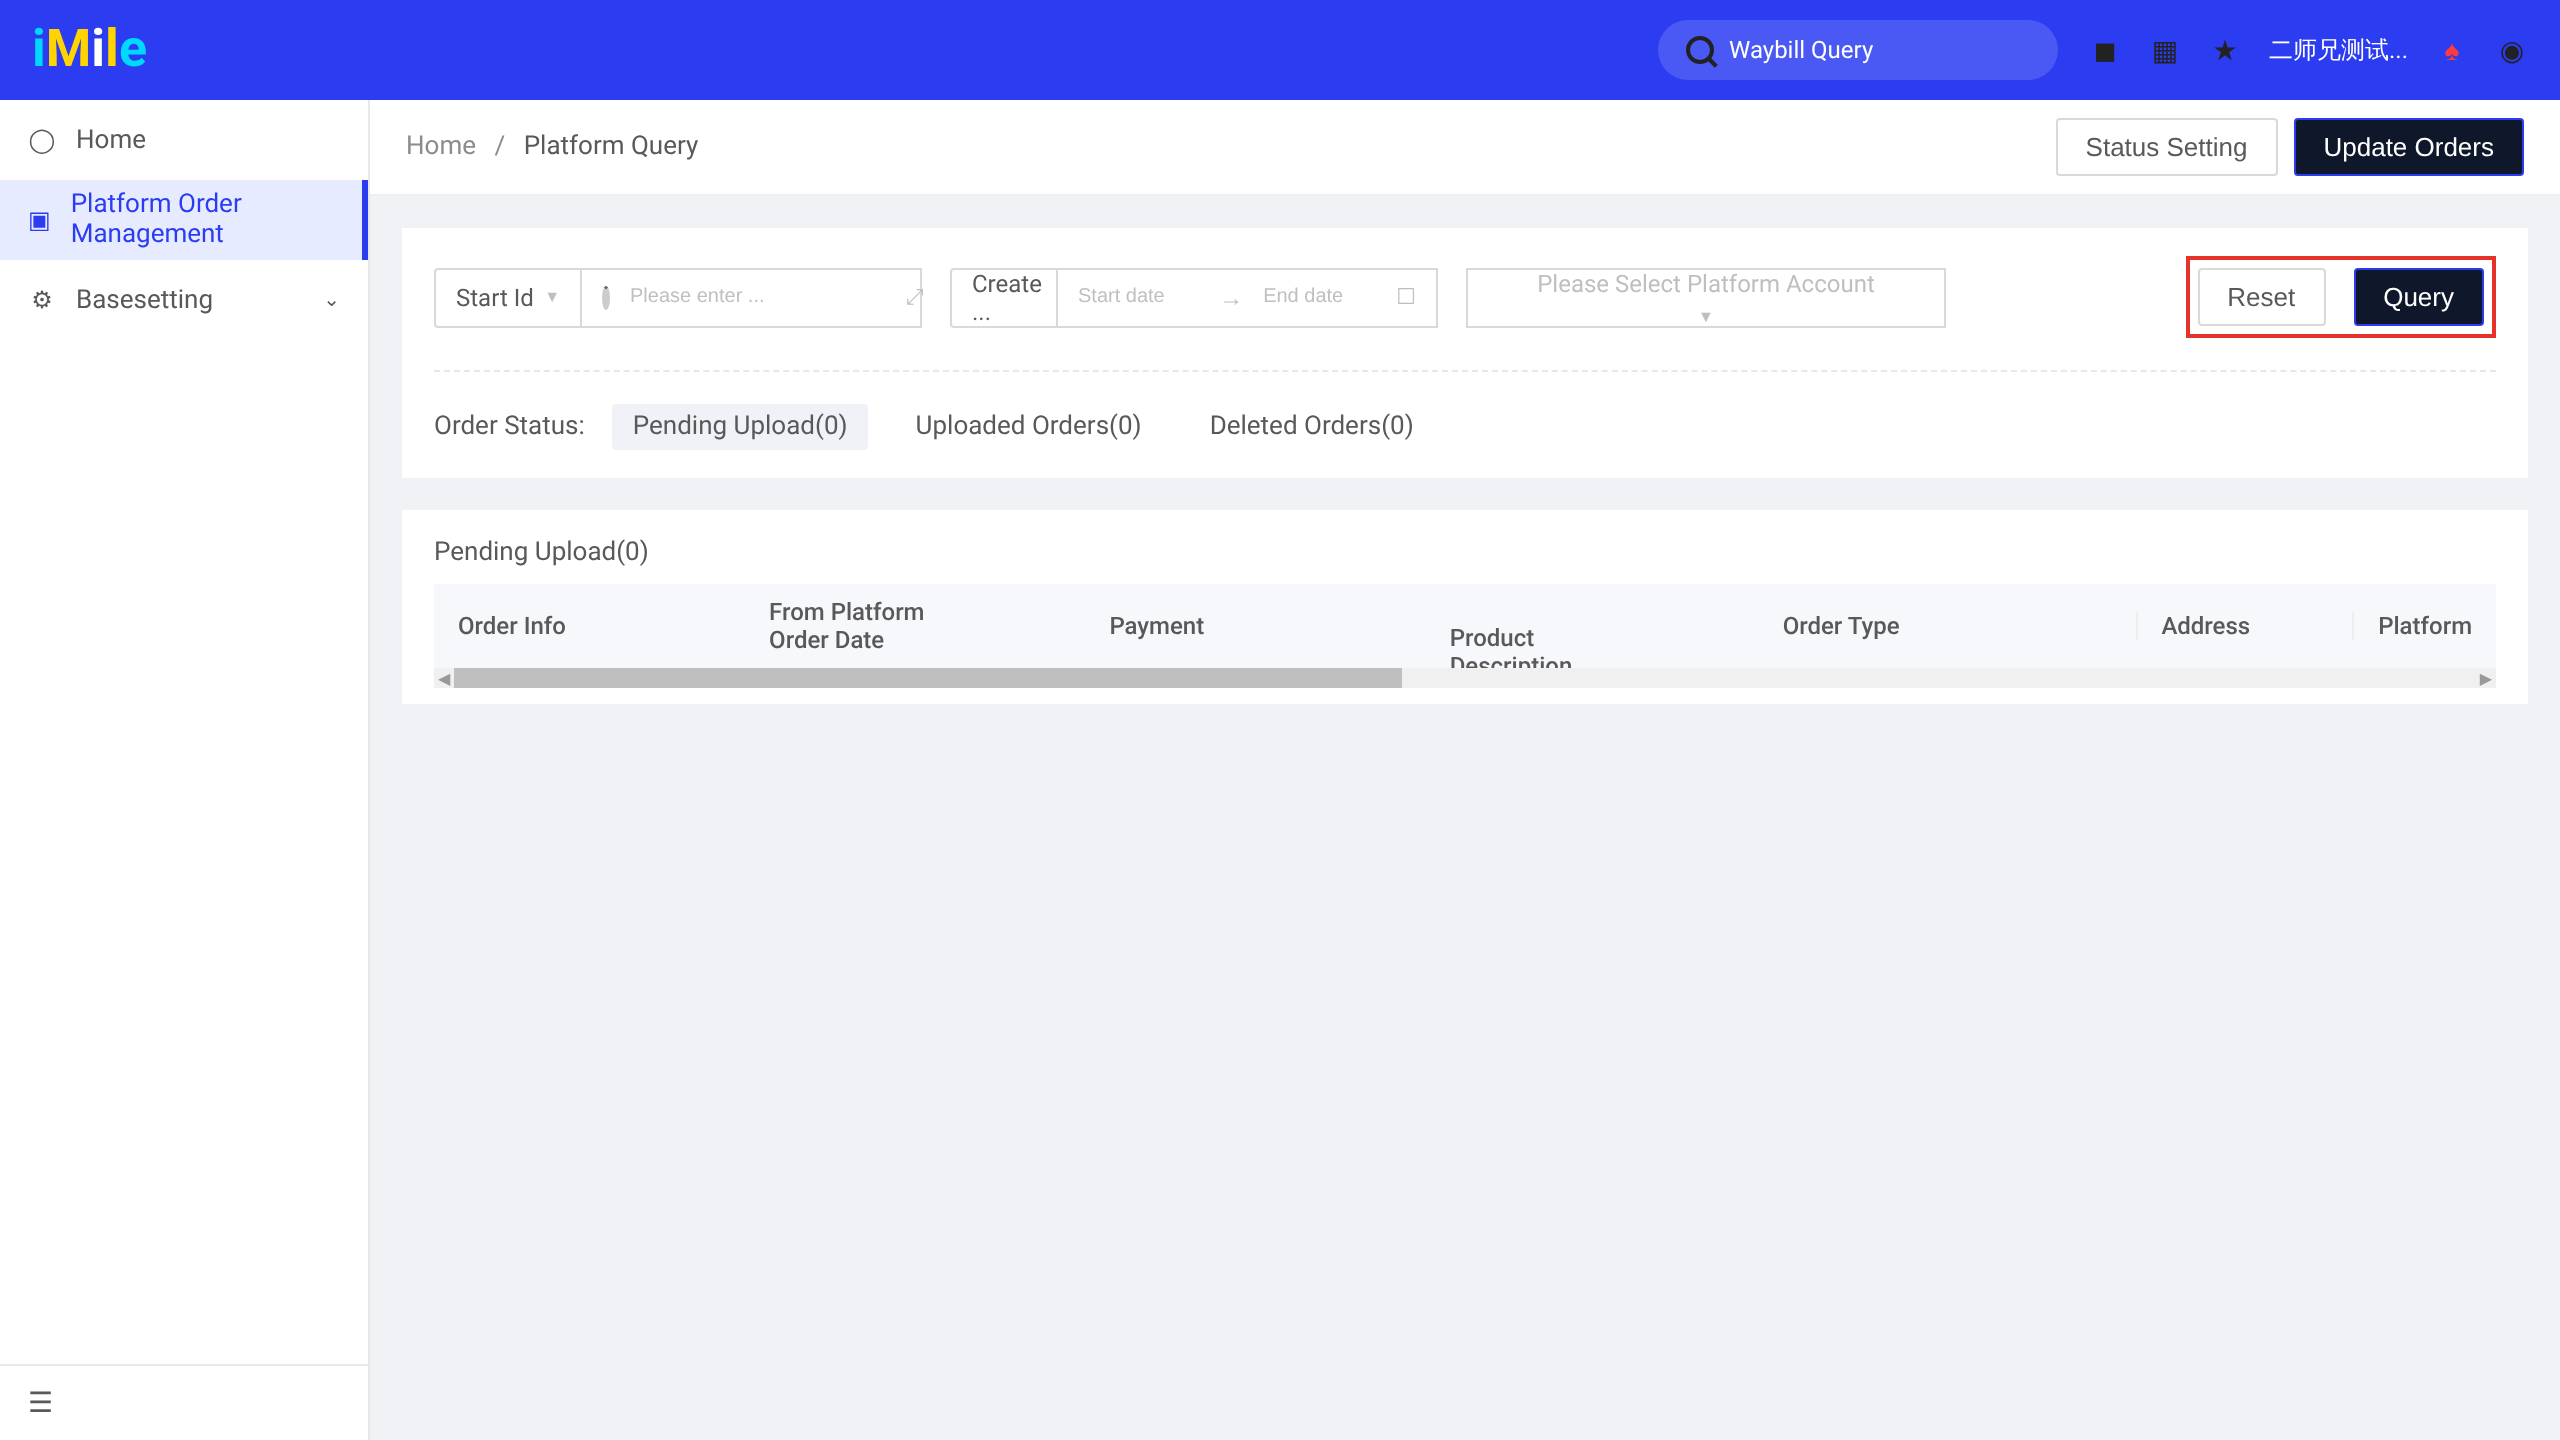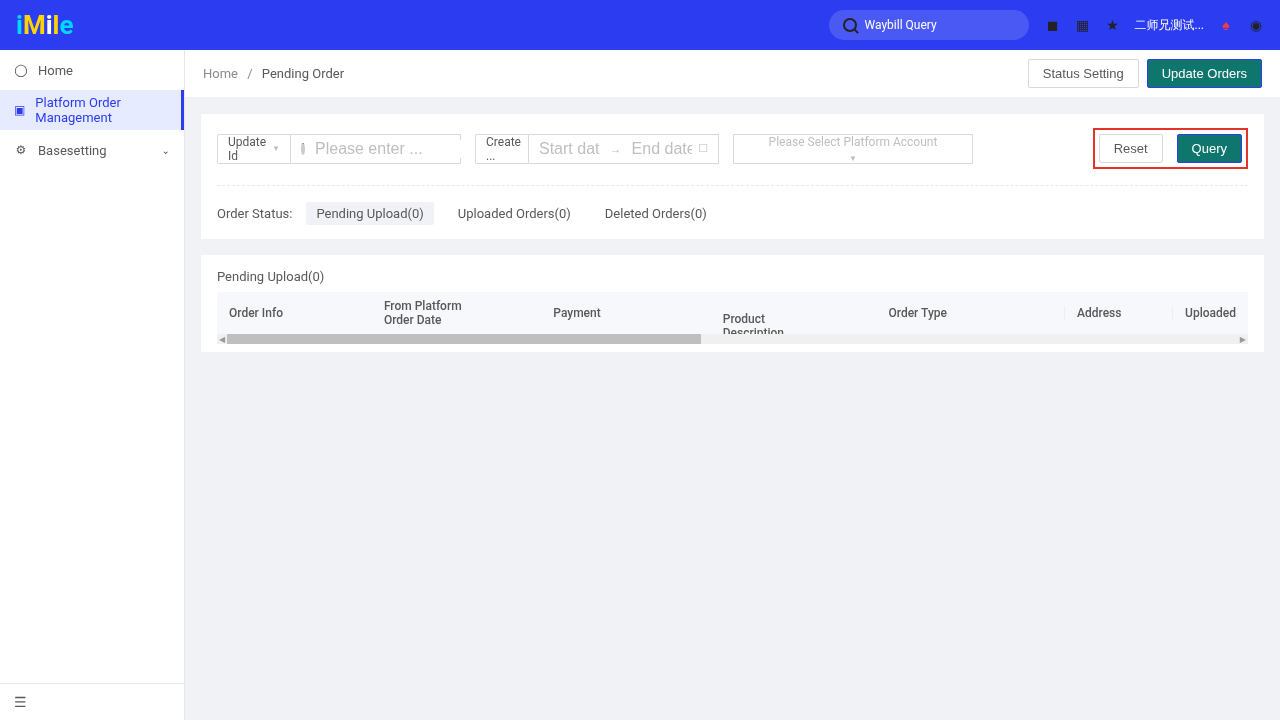--- a/index.html
+++ b/index.html
@@ -30,32 +30,32 @@
 .side-item .chev { margin-left: auto; font-size: 10px; }
 .sidebar-bottom { border-top: 1px solid #e8e8e8; padding: 10px 14px; }
 .collapse-btn { font-size: 14px; color: #595959; }
 .main { flex: 1; overflow: auto; }
 .topbar { background: #fff; height: 48px; display: flex; align-items: center; padding: 0 18px; border-bottom: 1px solid #f0f0f0; }
 .breadcrumb { color: #8c8c8c; font-size: 13px; }
 .breadcrumb .sep { margin: 0 6px; }
 .breadcrumb .current { color: #595959; }
 .topbar-spacer { flex: 1; }
 .btn { border-radius: 2px; padding: 6px 14px; font-size: 13px; cursor: pointer; border: 1px solid #d9d9d9; background: #fff; color: #595959; }
-.btn-primary { background: #0f766e; color: #fff; border-color: #2b3cf1; }
+.btn-primary { background: #0f172a; color: #fff; border-color: #2b3cf1; }
 .btn + .btn { margin-left: 8px; }
 .content { padding: 16px; }
 .panel { background: #fff; padding: 14px 16px; margin-bottom: 16px; }
 .filter-row { display: flex; align-items: center; gap: 14px; }
 .select-group { display: flex; }
 .selbox { border: 1px solid #d9d9d9; height: 30px; display: flex; align-items: center; padding: 0 10px; font-size: 12px; color: #595959; background: #fff; }
 .selbox.first { border-radius: 2px 0 0 2px; width: 74px; justify-content: space-between; }
 .selbox.mid { border-left: none; width: 170px; gap: 6px; }
 .selbox .caret { font-size: 8px; color: #bfbfbf; }
 .selbox .loading { width: 12px; height: 12px; border: 2px solid #ccc; border-top-color: #666; border-radius: 50%; margin-right: 4px; }
-.selbox input { border: none; outline: none; font-size: 16px; flex: 1; color: #333; }
+.selbox input { border: none; outline: none; font-size: 10px; flex: 1; color: #333; }
 .selbox input::placeholder { color: #bfbfbf; }
 .selbox .expand { color: #bfbfbf; font-size: 11px; margin-left: auto; }
 .date-group { display: flex; }
 .date-group .selbox.first { width: 54px; }
 .date-group .selbox.mid { width: 190px; }
 .date-group .arrow { color: #bfbfbf; margin: 0 4px; }
 .platform-sel { border: 1px solid #d9d9d9; height: 30px; width: 240px; display: flex; align-items: center; padding: 0 10px; font-size: 12px; color: #bfbfbf; justify-content: space-between; flex-direction: column; }
 .filter-spacer { flex: 1; }
 .query-box { border: 2px solid #e5332a; padding: 4px; display: flex; gap: 6px; }
 .divider { border-top: 1px dashed #e8e8e8; margin: 16px 0; }
@@ -124,33 +124,33 @@
     <div class="sidebar-bottom">
       <span class="collapse-btn">☰</span>
     </div>
   </div>
 
   <div class="main">
     <div class="topbar">
       <div class="breadcrumb">
         <span>Home</span>
         <span class="sep">/</span>
-        <span class="current">Pending Order</span>
+        <span class="current">Platform Query</span>
       </div>
       <div class="topbar-spacer"></div>
       <button class="btn">Status Setting</button>
       <button class="btn btn-primary">Update Orders</button>
     </div>
 
     <div class="content">
       <div class="panel">
         <div class="filter-row">
           <div class="select-group">
             <div class="selbox first">
-              <span>Update Id</span>
+              <span>Start Id</span>
               <span class="caret">▼</span>
             </div>
             <div class="selbox mid">
               <span class="loading"></span>
               <input placeholder="Please enter ..." style="">
               <span class="expand">⤢</span>
             </div>
           </div>
 
           <div class="date-group">
@@ -190,21 +190,21 @@
 
       <div class="table-panel">
         <div class="table-title">Pending Upload(0)</div>
         <div class="thead">
           <div class="th c1">Order Info</div>
           <div class="th c2">From Platform Order Date</div>
           <div class="th c3">Payment</div>
           <div class="th c4">Product Description</div>
           <div class="th c5">Order Type</div>
           <div class="th c6">Address</div>
-          <div class="th c7">Uploaded</div>
+          <div class="th c7">Platform</div>
         </div>
         <div class="hscroll">
           <span class="arr l">◀</span>
           <div class="thumb"></div>
           <span class="arr r">▶</span>
         </div>
       </div>
     </div>
   </div>
 </div>

